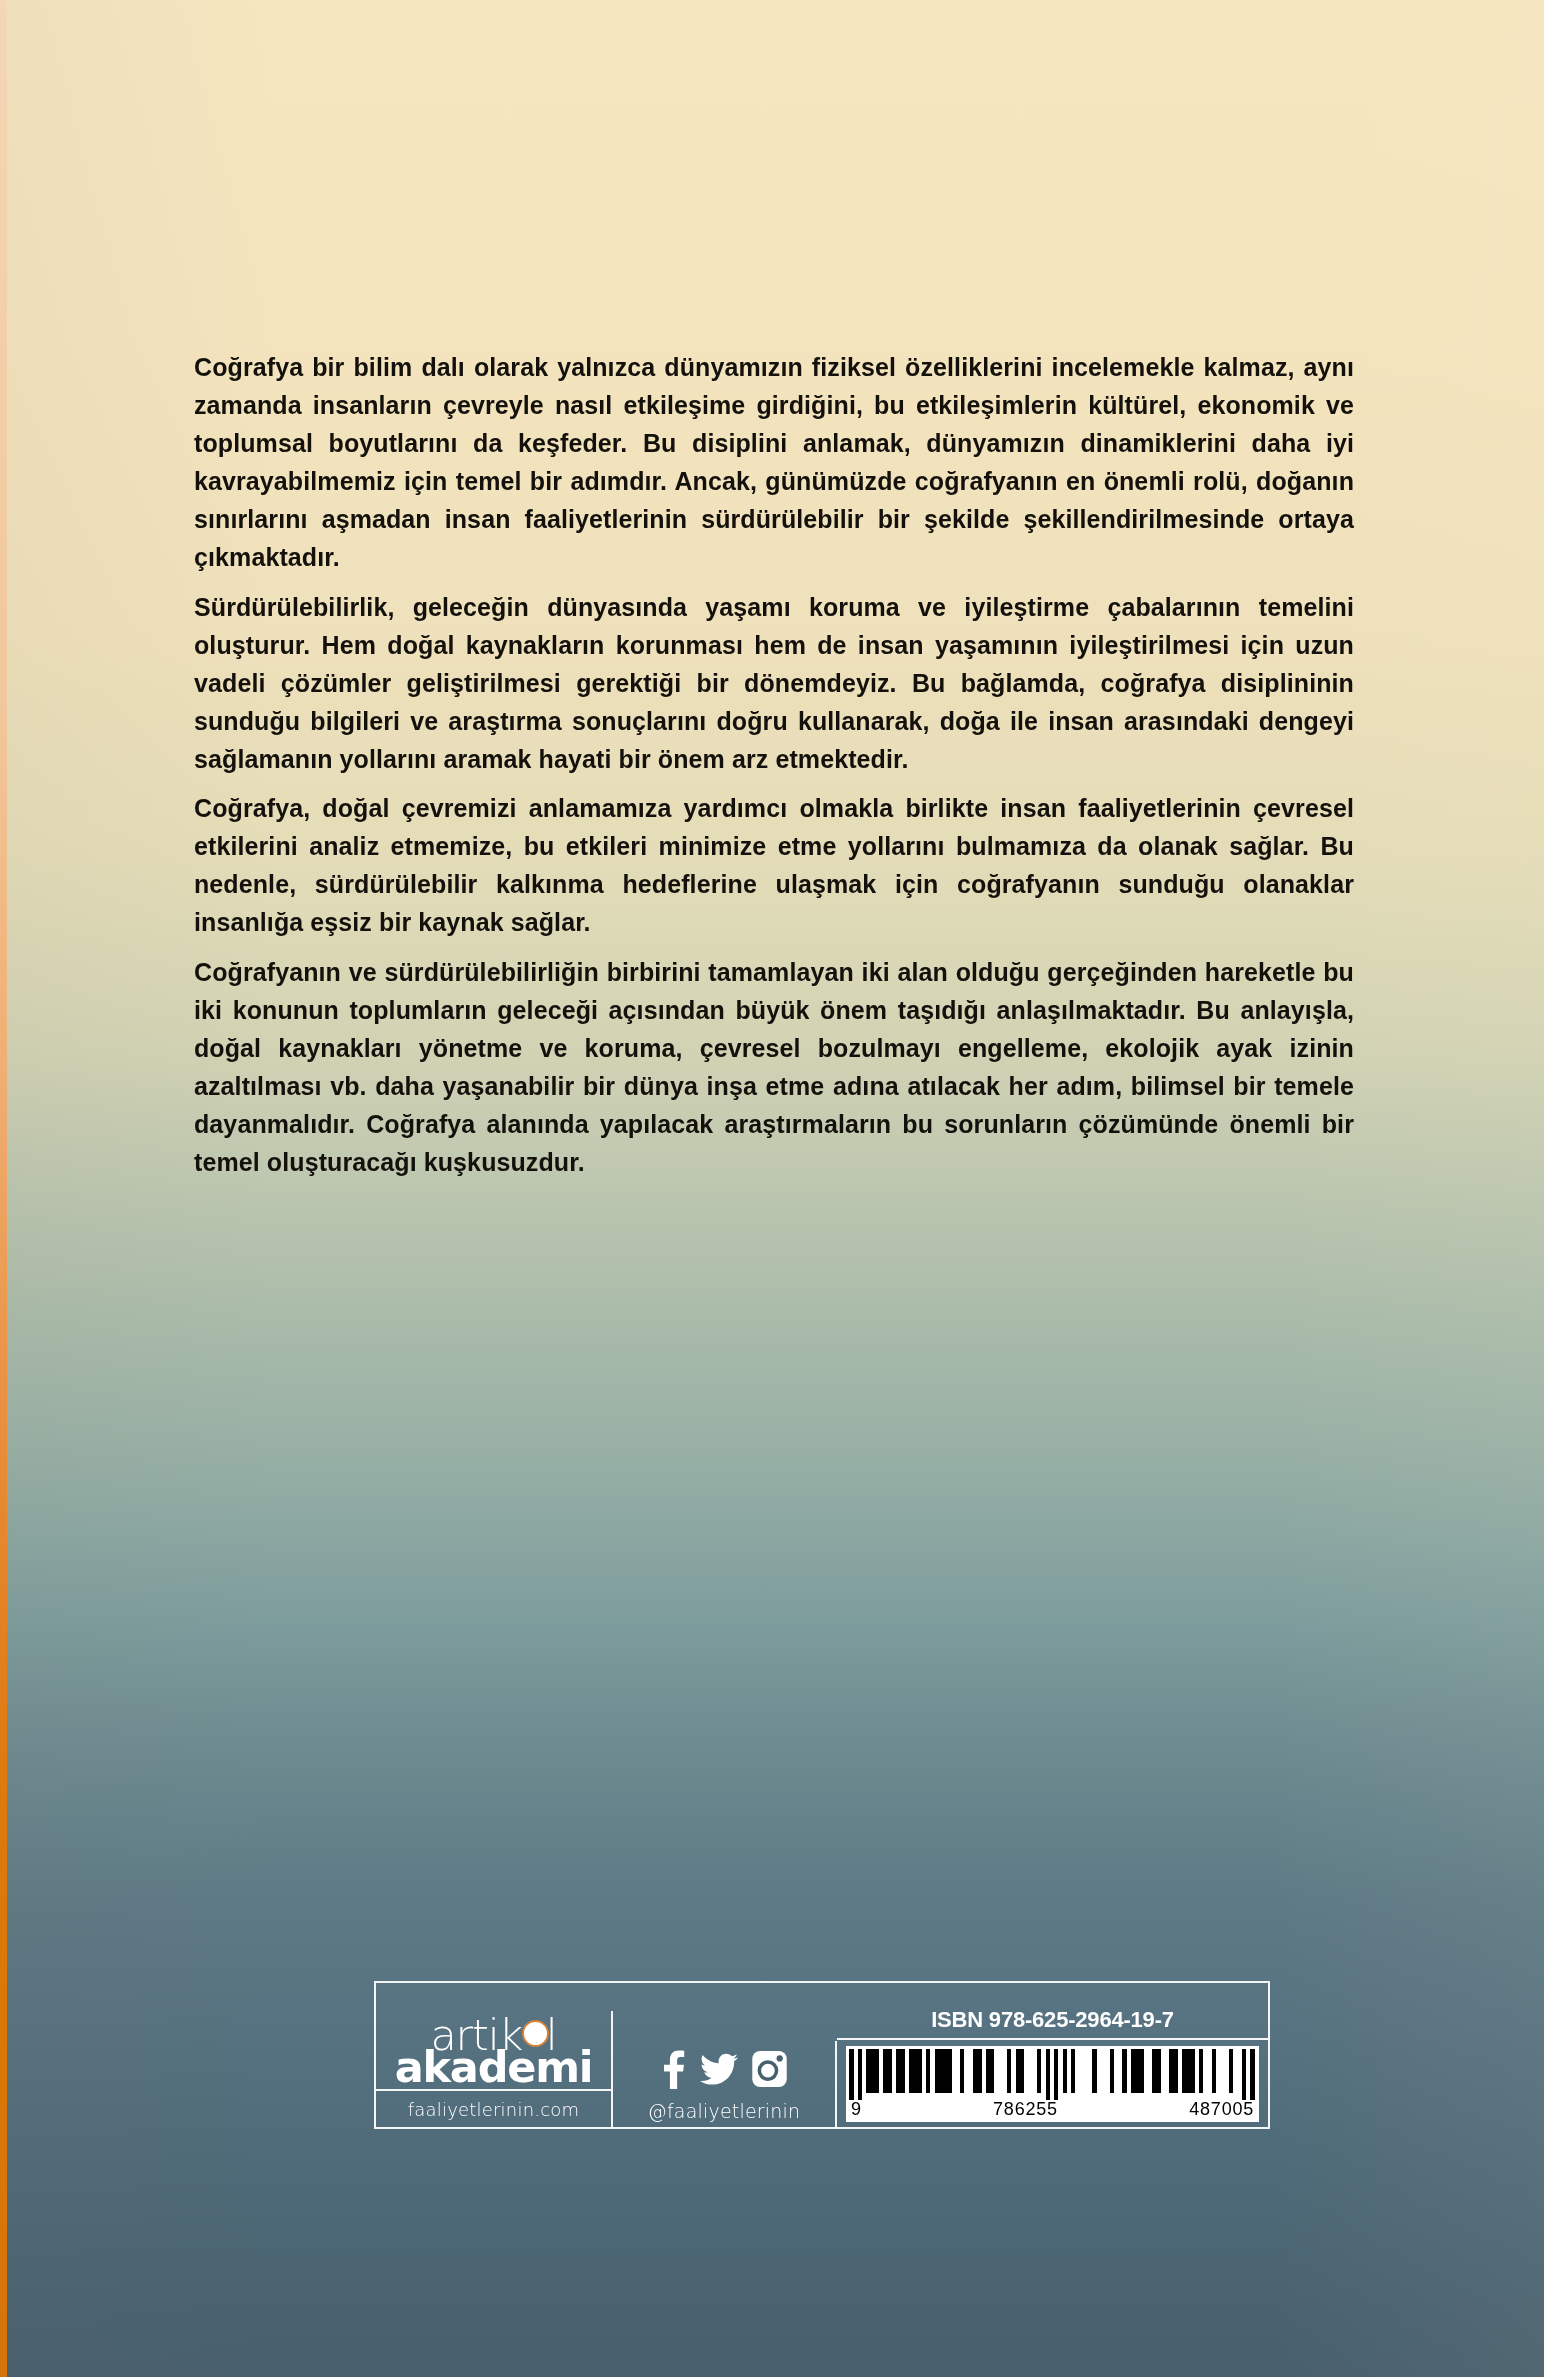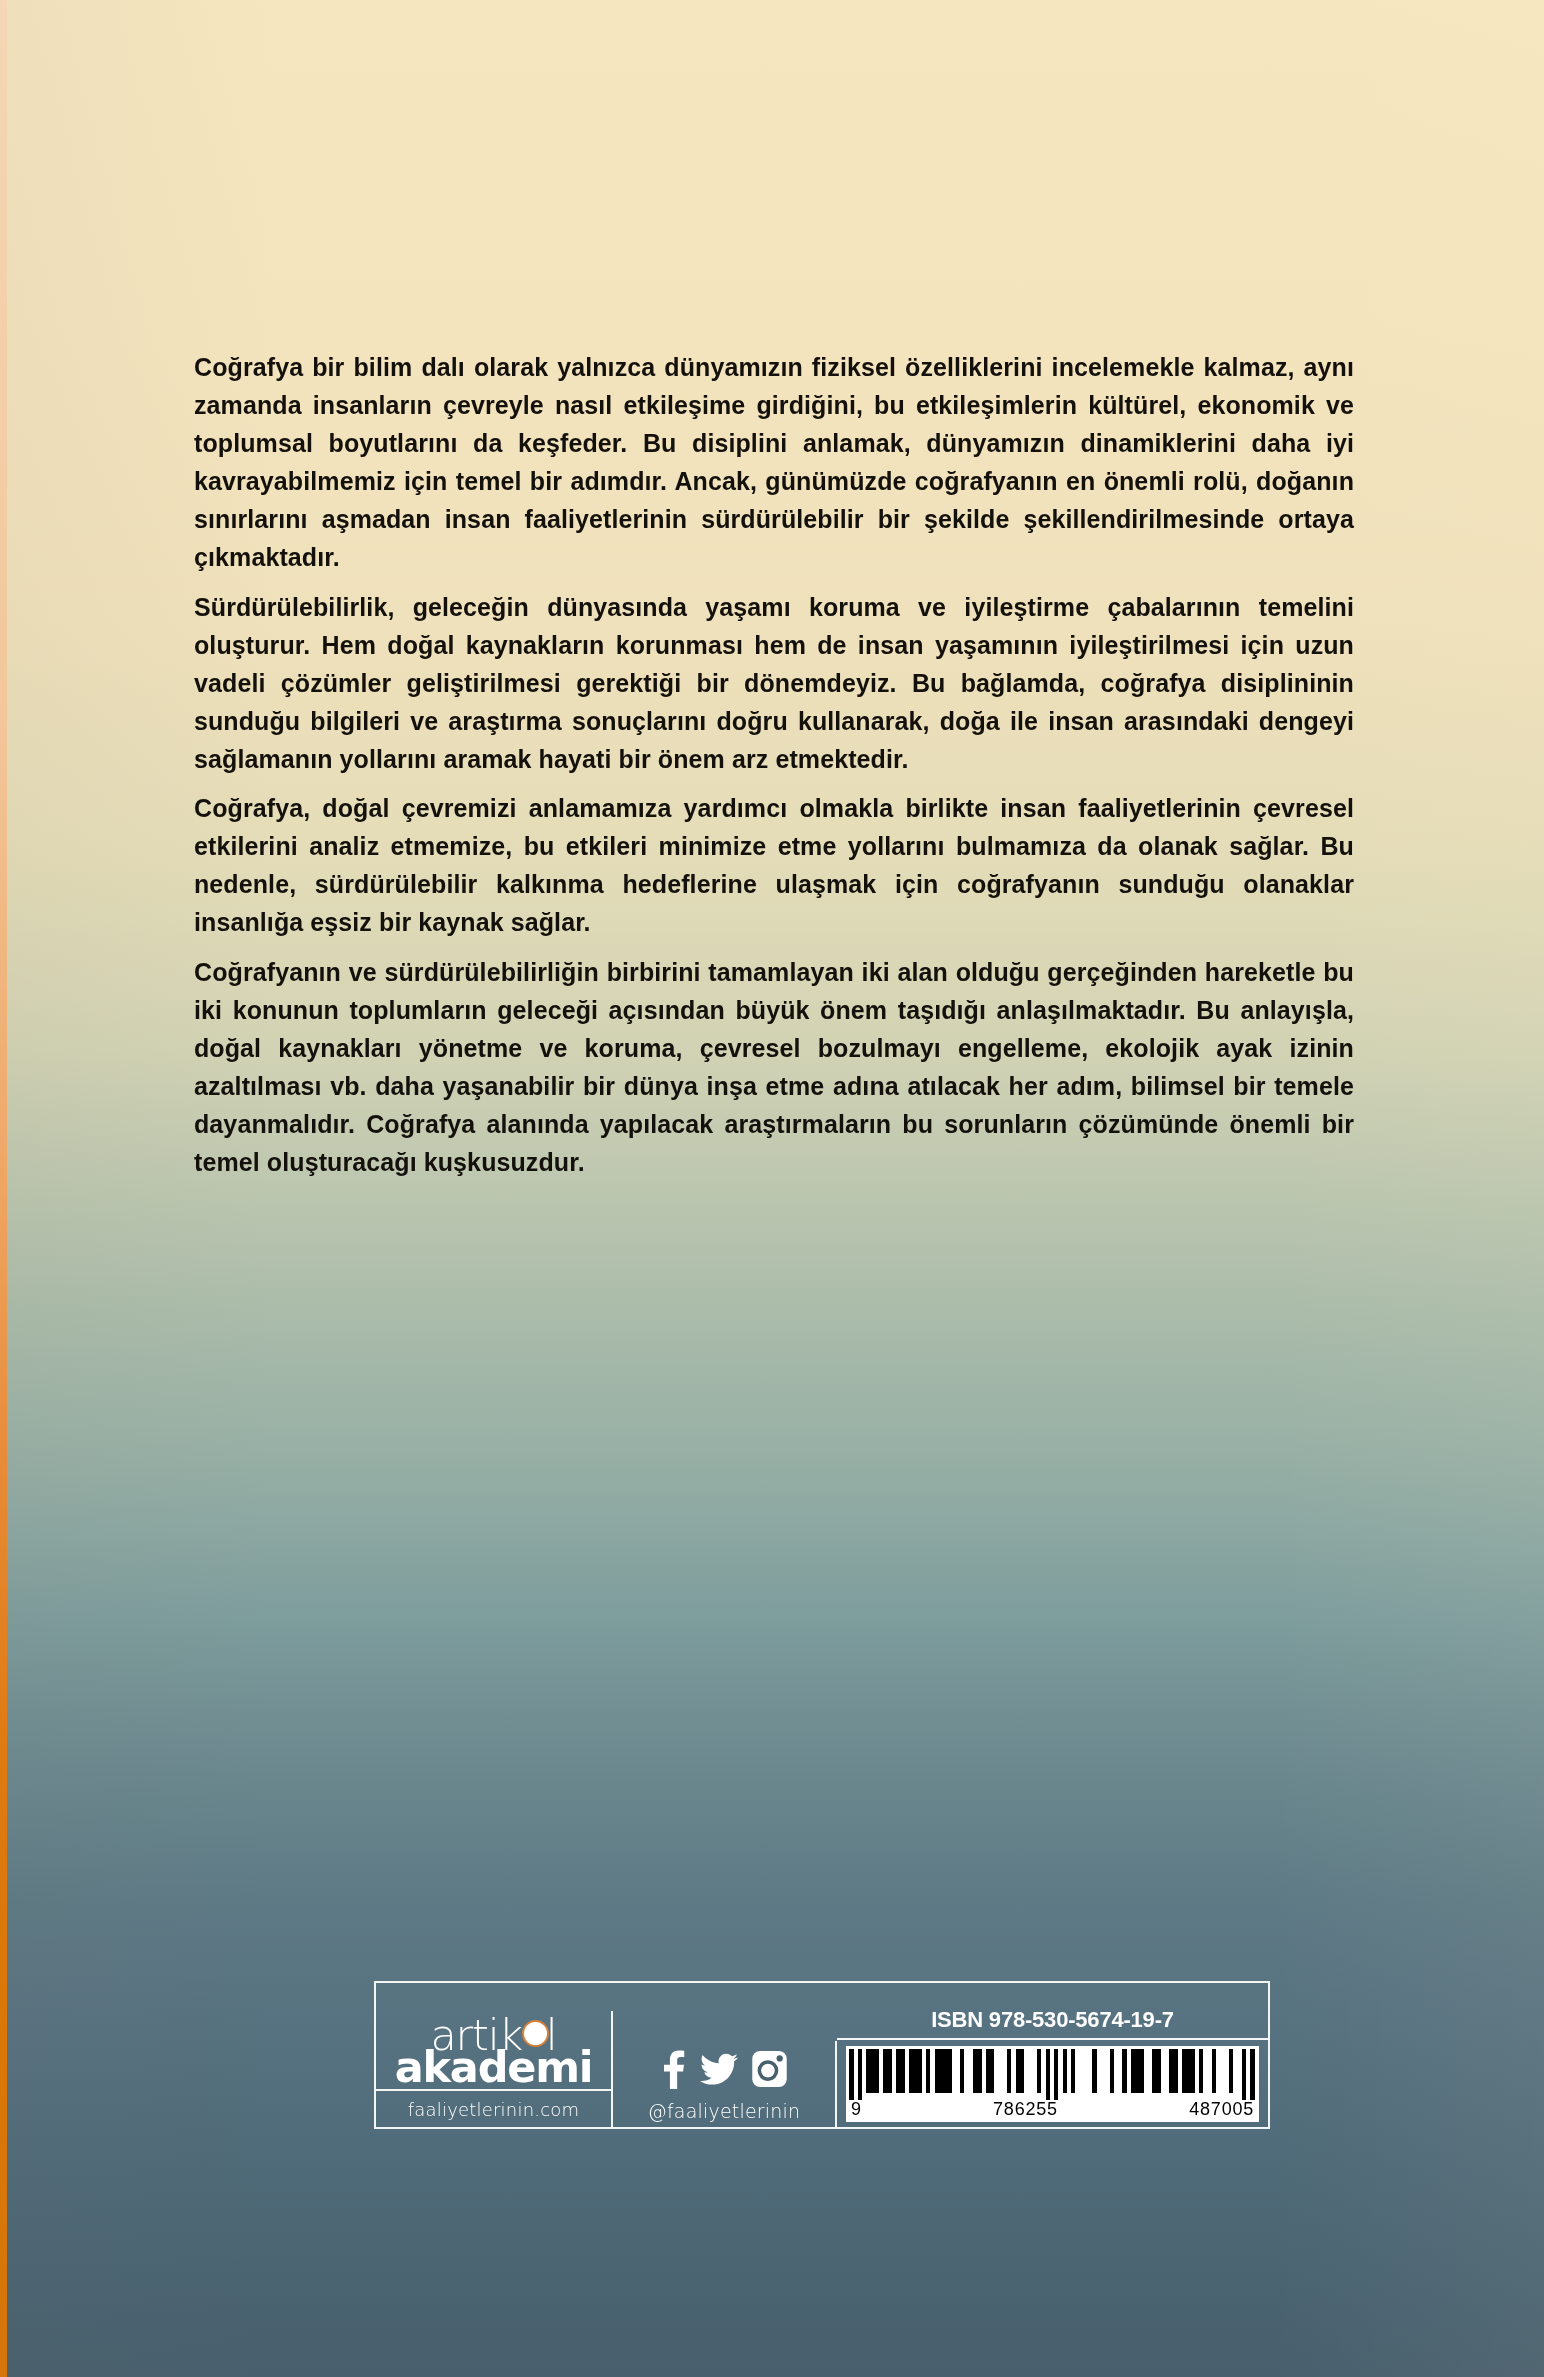--- a/index.html
+++ b/index.html
@@ -299,21 +299,21 @@
             <rect x="0" y="0" width="44" height="46" rx="10" ry="10" fill="#FFFFFF"></rect>
             <circle cx="20" cy="25" r="11" fill="none" stroke="#46606E" stroke-width="4.5"></circle>
             <circle cx="35" cy="9.5" r="4" fill="#46606E"></circle>
           </svg>
         </span>
       </div>
       <div class="social-handle">@faaliyetlerinin</div>
     </div>
 
     <div class="imprint-cell cell-isbn">
-      <div class="isbn-line">ISBN 978-530-5674-19-7</div>
+      <div class="isbn-line">ISBN 978-625-2964-19-7</div>
       <div class="barcode-wrap">
         <div class="barcode">
           <div class="bars" id="bars">
               <i style="width:1.0526315789473684%;height:100%;align-self:flex-start;background:#000"></i>
               <i style="width:1.0526315789473684%;height:100%;align-self:flex-start;background:transparent"></i>
               <i style="width:1.0526315789473684%;height:100%;align-self:flex-start;background:#000"></i>
               <i style="width:1.0526315789473684%;height:86%;align-self:flex-start;background:transparent"></i>
               <i style="width:1.0526315789473684%;height:86%;align-self:flex-start;background:#000"></i>
               <i style="width:1.0526315789473684%;height:86%;align-self:flex-start;background:#000"></i>
               <i style="width:1.0526315789473684%;height:86%;align-self:flex-start;background:#000"></i>

